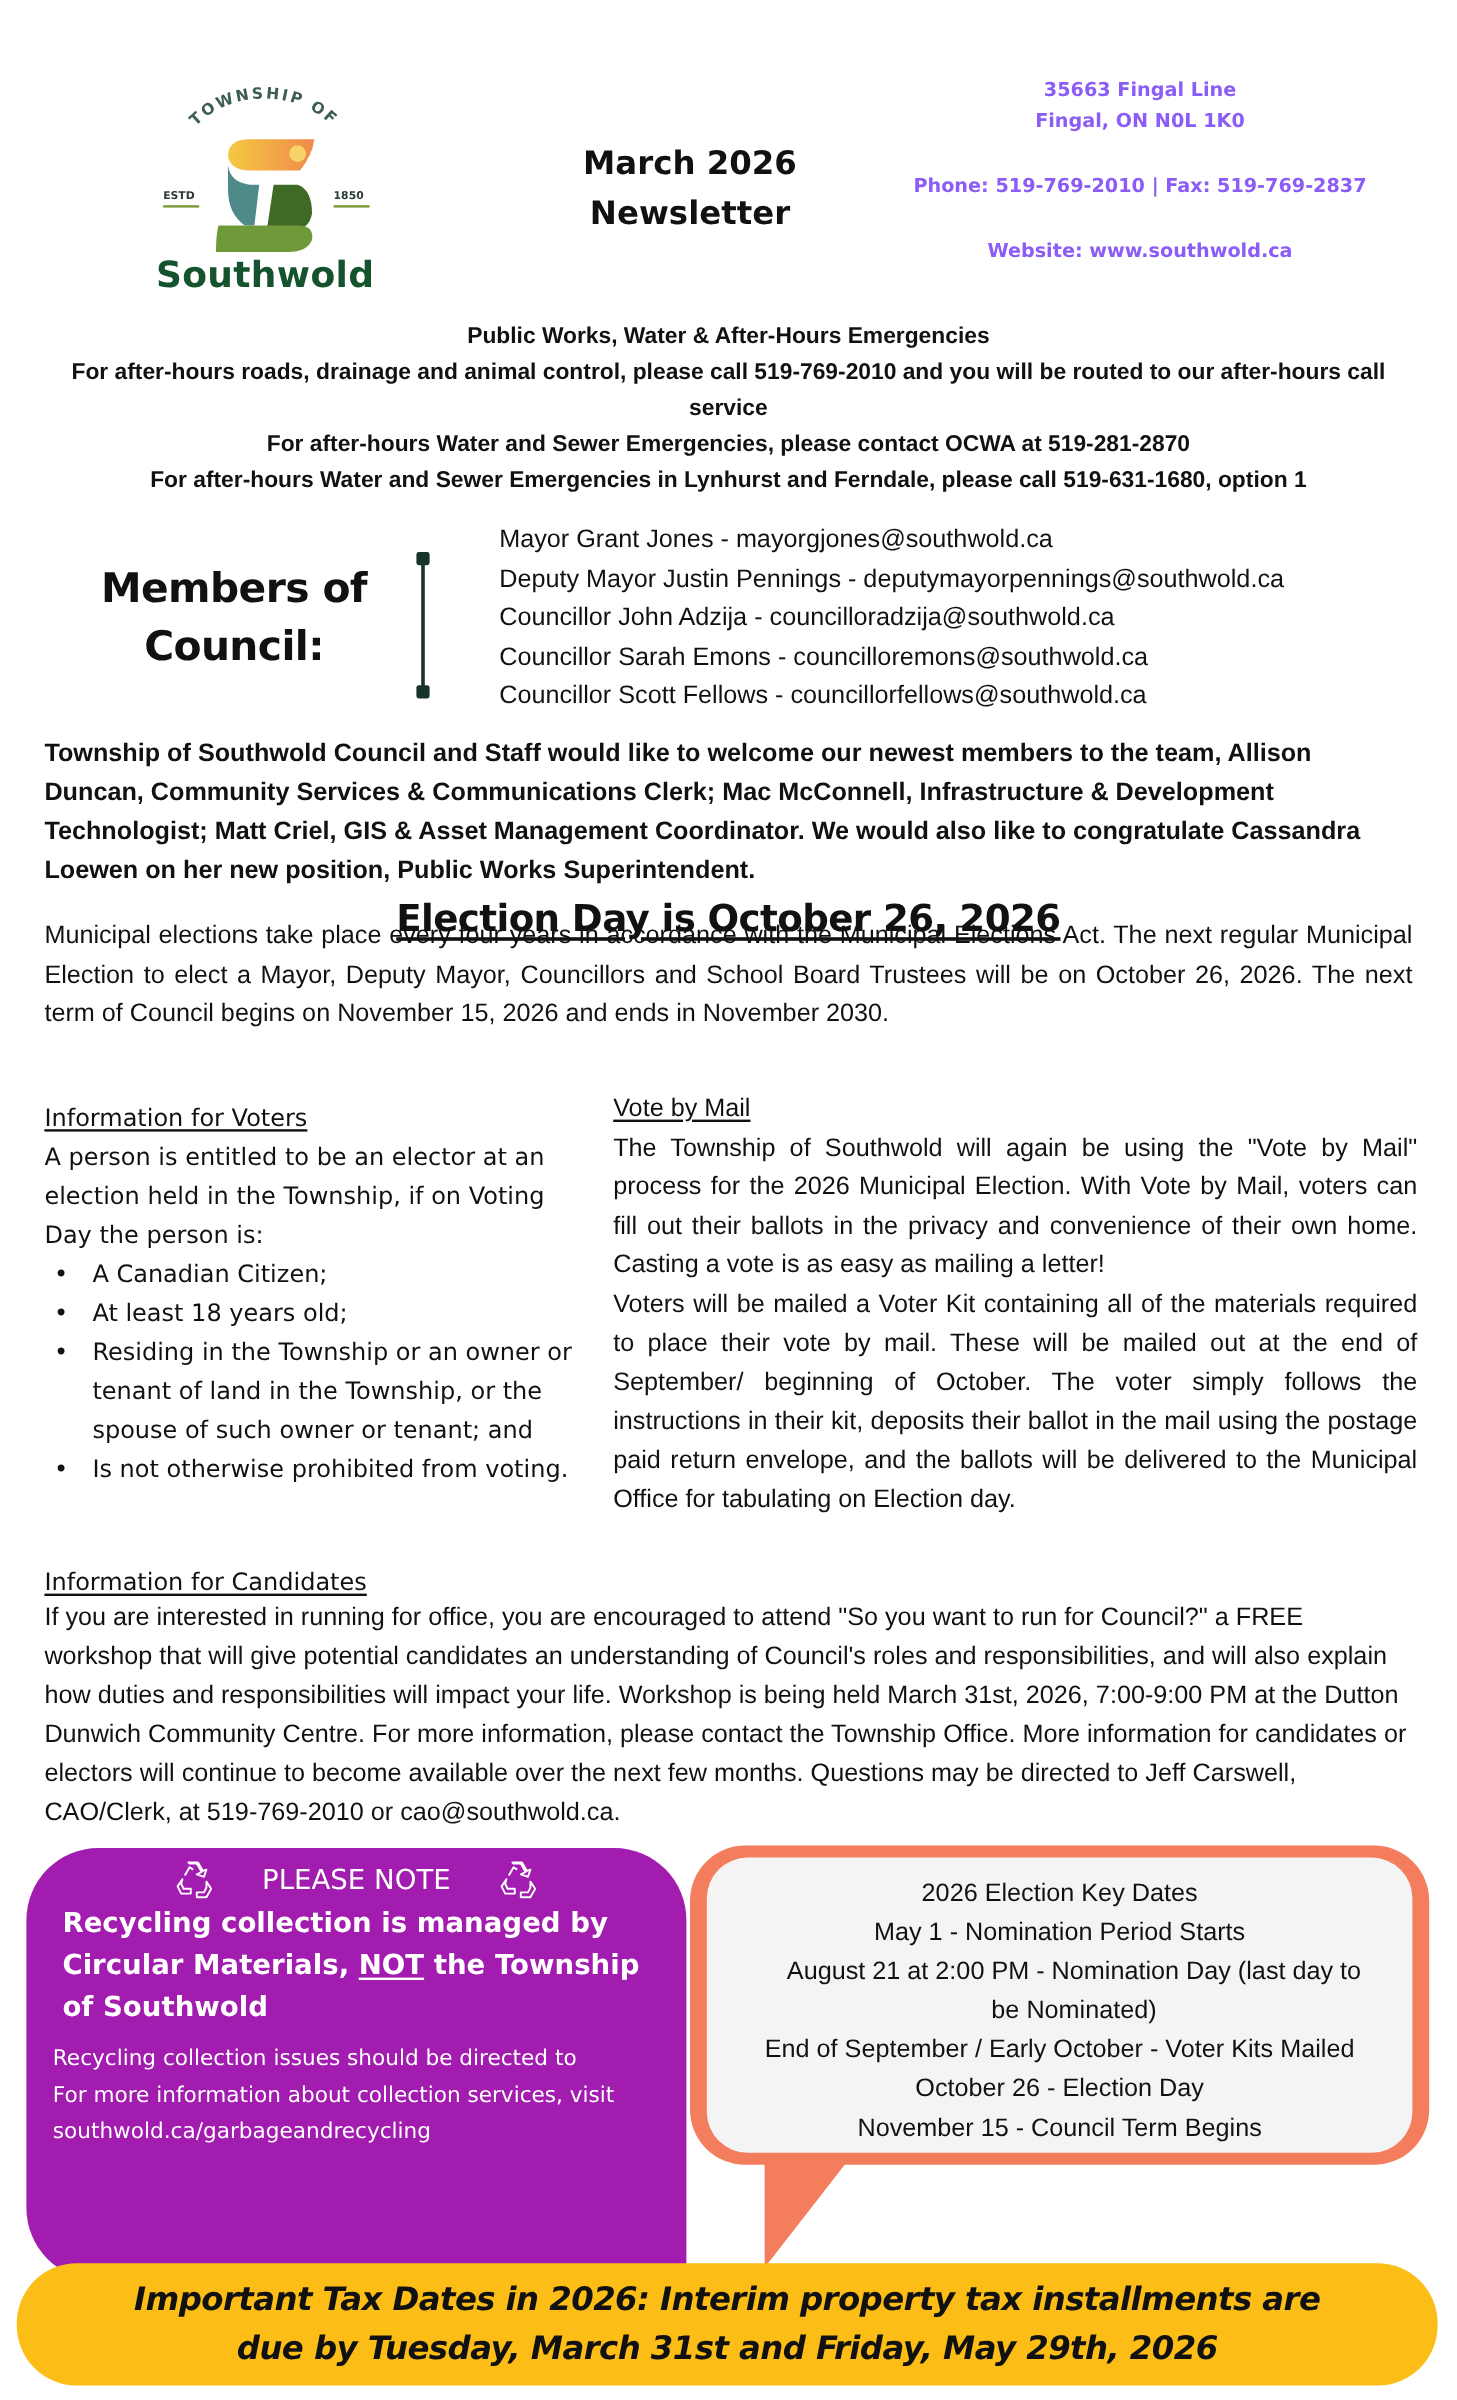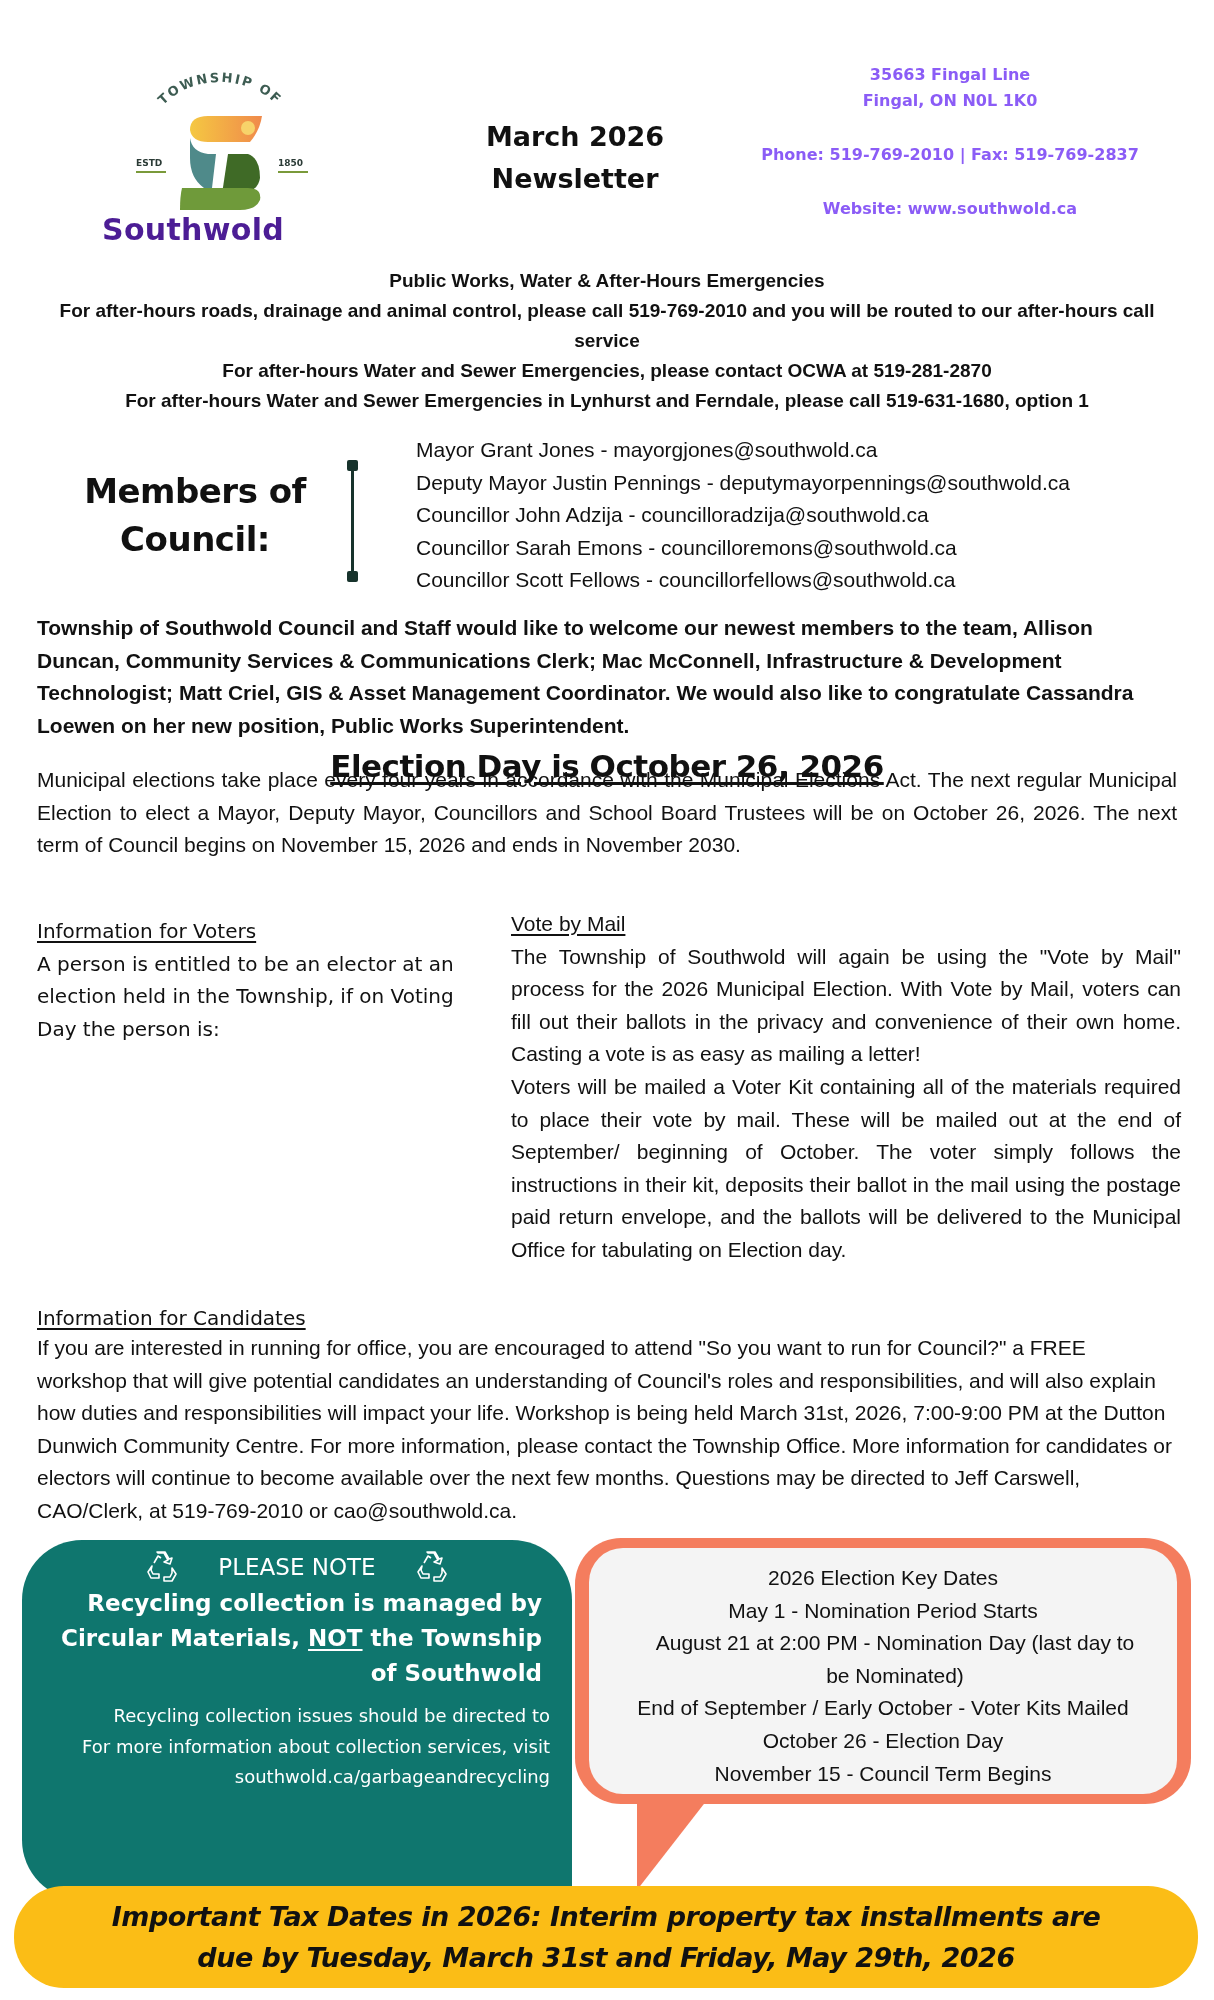--- a/index.html
+++ b/index.html
@@ -3,21 +3,21 @@
 <meta charset="utf-8">
 <style>
   html, body { margin: 0; padding: 0; background: #ffffff; }
   body { width: 1214px; height: 2000px; position: relative; overflow: hidden; font-family: "Liberation Sans", sans-serif; color: #111; }
   .abs { position: absolute; }
 
   
   #logo { left: 110px; top: 58px; width: 220px; height: 200px; }
   #logo .arc-text { font-family: "DejaVu Sans", sans-serif; font-weight: bold; fill: #3d5c52; font-size: 13px; letter-spacing: 2px; }
   #logo .estd { font-family: "DejaVu Sans", sans-serif; font-weight: bold; fill: #2b3b36; font-size: 9px; }
-  #brand-name { left: 102px; top: 212px; width: 220px; text-align: left; font-family: "DejaVu Sans", sans-serif; font-weight: bold; font-size: 30px; color: #4c1d95; letter-spacing: 0.3px; }
+  #brand-name { left: 92px; top: 212px; width: 220px; text-align: right; font-family: "DejaVu Sans", sans-serif; font-weight: bold; font-size: 30px; color: #14532d; letter-spacing: 0.3px; }
 
   #newsletter-title { left: 460px; top: 116px; width: 230px; text-align: center; font-family: "DejaVu Sans", sans-serif; font-weight: bold; font-size: 27px; line-height: 42px; color: #111; }
   #newsletter-title div { white-space: nowrap; }
 
   #contact { left: 710px; top: 62px; width: 480px; text-align: center; font-family: "DejaVu Sans", sans-serif; font-weight: bold; font-size: 16px; line-height: 26px; color: #8b5cf6; }
   #contact .gap { height: 28px; }
 
   
   #emergencies { left: 40px; top: 266px; width: 1134px; text-align: center; font-family: "Liberation Sans Narrow", "Liberation Sans", sans-serif; font-weight: bold; font-size: 19px; line-height: 30px; }
   #emergencies div { white-space: normal; }
@@ -46,21 +46,21 @@
 
   
   #mail { left: 511px; top: 908px; width: 670px; font-family: "Liberation Sans", sans-serif; font-size: 21px; line-height: 32.6px; text-align: justify; }
   #mail .heading { text-decoration: underline; text-underline-offset: 3px; text-align: left; }
 
   
   #candidates-heading { left: 37px; top: 1302px; font-family: "DejaVu Sans", sans-serif; font-size: 20px; line-height: 32px; text-decoration: underline; text-underline-offset: 3px; }
   #candidates-body { left: 37px; top: 1332px; width: 1142px; font-size: 21px; line-height: 32.6px; }
 
   
-  #recycle-box { left: 22px; top: 1540px; width: 550px; height: 360px; background: #0f766e; border-radius: 60px 60px 0 60px; color: #fff; text-align: right; }
+  #recycle-box { left: 22px; top: 1540px; width: 550px; height: 360px; background: #a21caf; border-radius: 60px 60px 0 60px; color: #fff; text-align: left; }
   #recycle-box .note-row { margin-top: 10px; display: flex; justify-content: center; align-items: center; gap: 36px; font-family: "DejaVu Sans", sans-serif; font-size: 23px; }
   #recycle-box .icon { width: 40px; height: 34px; }
   #recycle-box .head { font-family: "DejaVu Sans", sans-serif; font-weight: bold; font-size: 23px; line-height: 35px; margin: 2px 30px 0; }
   #recycle-box .head u { text-underline-offset: 3px; }
   #recycle-box .body { font-family: "DejaVu Sans", sans-serif; font-size: 18px; line-height: 30.5px; margin: 10px 22px 0; }
   #recycle-box .body .small { font-size: 16.5px; }
 
   
   #bubble { left: 575px; top: 1538px; width: 616px; height: 266px; background: #f47d5e; border-radius: 46px; }
   #bubble .inner { position: absolute; left: 14px; top: 10px; right: 14px; bottom: 10px; background: #f4f4f4; border-radius: 34px; text-align: center; font-family: "Liberation Sans", sans-serif; font-size: 21px; line-height: 32.6px; padding-top: 14px; color: #111; }
@@ -136,20 +136,26 @@
 </div>
 
 <div id="welcome" class="abs">Township of Southwold Council and Staff would like to welcome our newest members to the team, Allison Duncan, Community Services &amp; Communications Clerk; Mac McConnell, Infrastructure &amp; Development Technologist; Matt Criel, GIS &amp; Asset Management Coordinator. We would also like to congratulate Cassandra Loewen on her new position, Public Works Superintendent.</div>
 
 <div id="election-heading" class="abs">Election Day is October 26, 2026</div>
 <div id="election-intro" class="abs">Municipal elections take place every four years in accordance with the Municipal Elections Act. The next regular Municipal Election to elect a Mayor, Deputy Mayor, Councillors and School Board Trustees will be on October 26, 2026. The next term of Council begins on November 15, 2026 and ends in November 2030.</div>
 
 <div id="voters" class="abs">
   <div class="heading">Information for Voters</div>
   <div>A person is entitled to be an elector at an election held in the Township, if on Voting Day the person is:</div>
+  <ul>
+    <li>A Canadian Citizen;</li>
+    <li>At least 18 years old;</li>
+    <li>Residing in the Township or an owner or tenant of land in the Township, or the spouse of such owner or tenant; and</li>
+    <li>Is not otherwise prohibited from voting.</li>
+  </ul>
 </div>
 
 <div id="mail" class="abs">
   <div class="heading">Vote by Mail</div>
   <div>The Township of Southwold will again be using the "Vote by Mail" process for the 2026 Municipal Election. With Vote by Mail, voters can fill out their ballots in the privacy and convenience of their own home. Casting a vote is as easy as mailing a letter!</div>
   <div>Voters will be mailed a Voter Kit containing all of the materials required to place their vote by mail. These will be mailed out at the end of September/ beginning of October. The voter simply follows the instructions in their kit, deposits their ballot in the mail using the postage paid return envelope, and the ballots will be delivered to the Municipal Office for tabulating on Election day.</div>
 </div>
 
 <div id="candidates-heading" class="abs">Information for Candidates</div>
 <div id="candidates-body" class="abs">If you are interested in running for office, you are encouraged to attend "So you want to run for Council?" a FREE workshop that will give potential candidates an understanding of Council's roles and responsibilities, and will also explain how duties and responsibilities will impact your life. Workshop is being held March 31st, 2026, 7:00-9:00 PM at the Dutton Dunwich Community Centre. For more information, please contact the Township Office. More information for candidates or electors will continue to become available over the next few months. Questions may be directed to Jeff Carswell, CAO/Clerk, at 519-769-2010 or cao@southwold.ca.</div>

